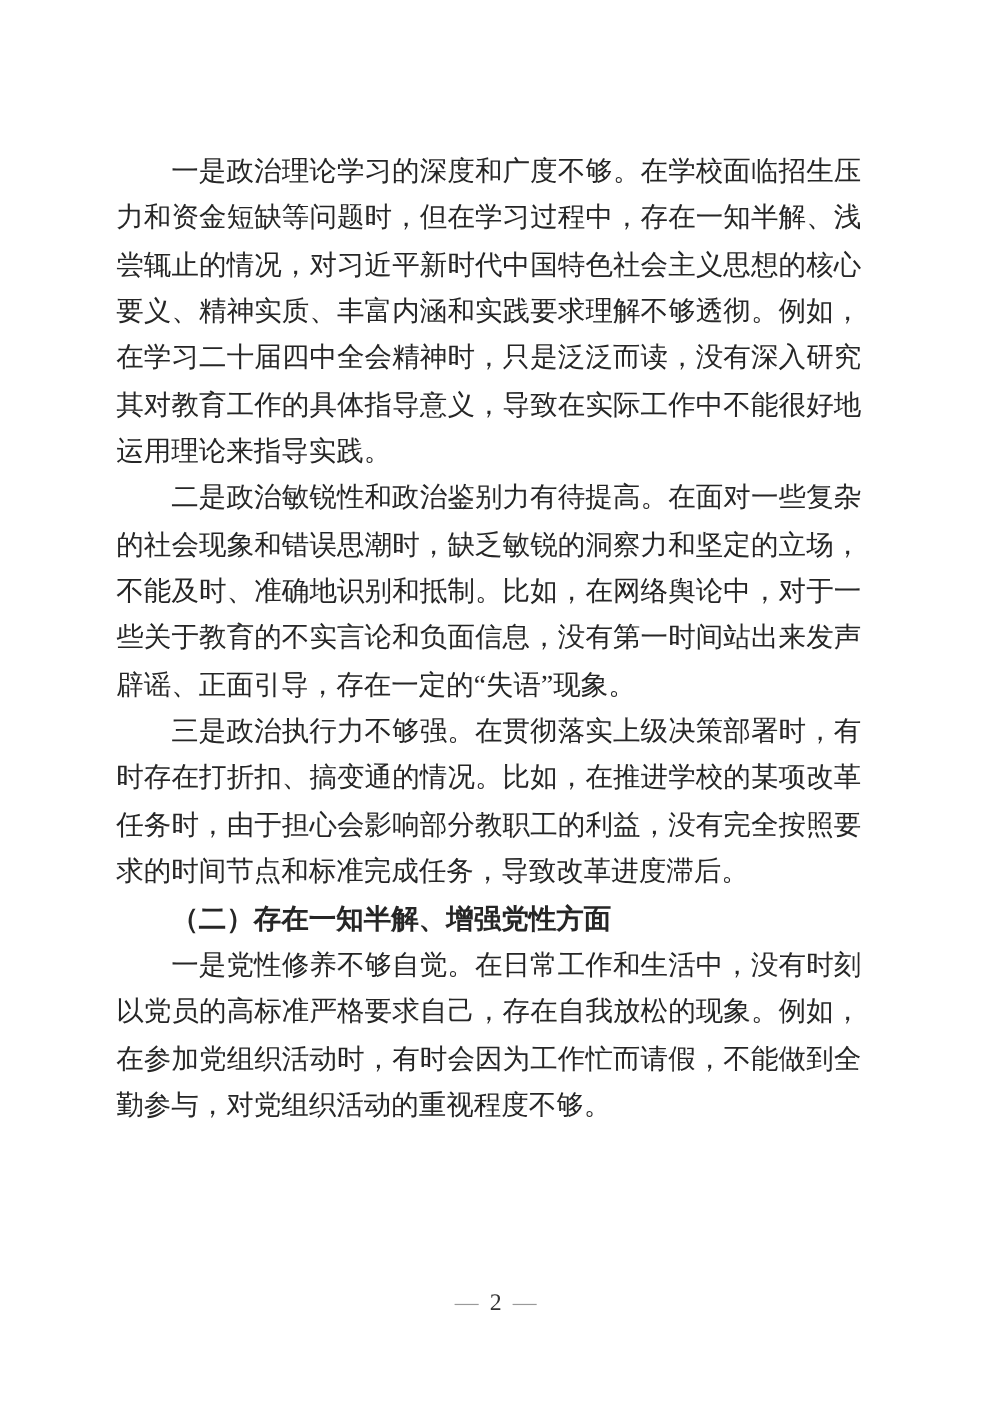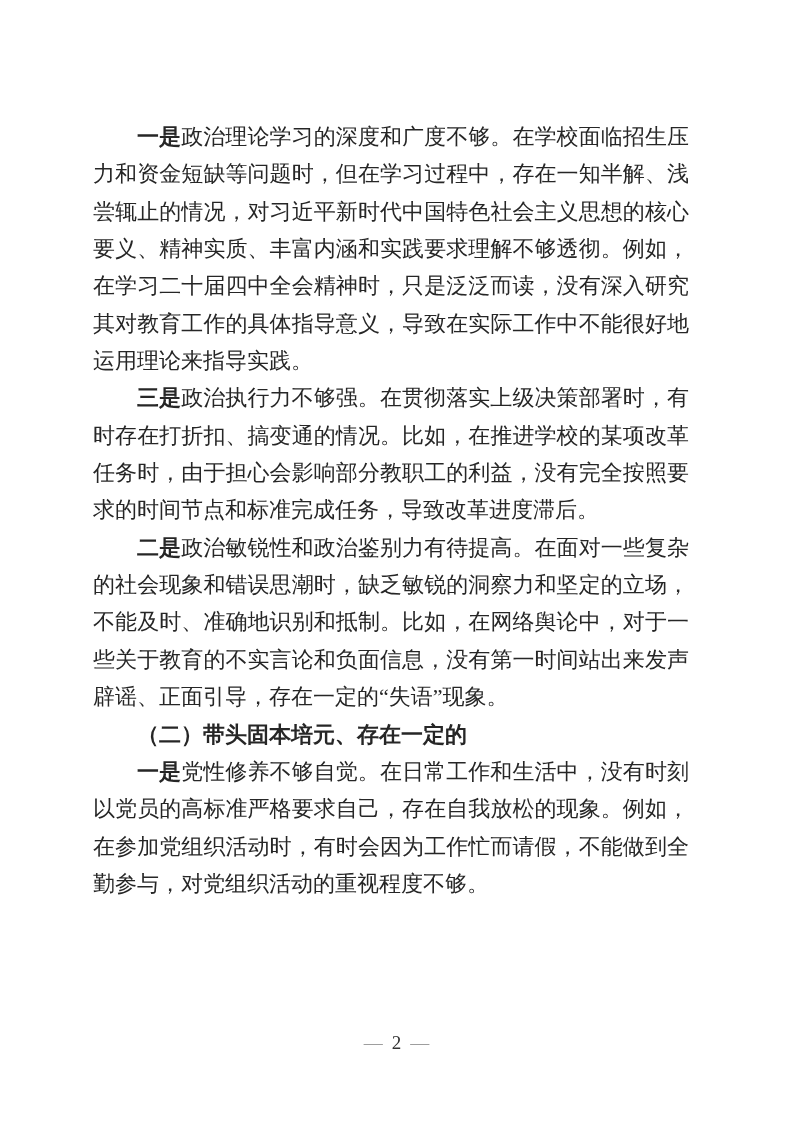--- a/index.html
+++ b/index.html
@@ -29,21 +29,21 @@
     line-height: 37.35px;
     text-align: justify;
     text-justify: inter-ideograph;
   }
   .doc-content p {
     margin: 0;
     padding: 0;
     text-indent: 2em;
   }
   .para-lead {
-    font-weight: bold;
+    font-weight: normal;
     margin-top: 13px;
   }
   .section-heading {
     font-weight: bold;
   }
   .page-footer {
     position: absolute;
     top: 1032px;
     left: 0;
     width: 793px;
@@ -65,29 +65,29 @@
 
 <div class="doc-page">
 
   <div class="doc-content">
 
     <p>
       <span class="para-lead">一是</span><span>政治理论学习的深度和广度不够。在学校面临招生压力和资金短缺等问题时，但在学习过程中，存在一知半解、浅尝辄止的情况，对习近平新时代中国特色社会主义思想的核心要义、精神实质、丰富内涵和实践要求理解不够透彻。例如，在学习二十届四中全会精神时，只是泛泛而读，没有深入研究其对教育工作的具体指导意义，导致在实际工作中不能很好地运用理论来指导实践。</span>
     </p>
 
     <p>
+      <span class="para-lead">二是</span><span>政治敏锐性和政治鉴别力有待提高。在面对一些复杂的社会现象和错误思潮时，缺乏敏锐的洞察力和坚定的立场，不能及时、准确地识别和抵制。比如，在网络舆论中，对于一些关于教育的不实言论和负面信息，没有第一时间站出来发声辟谣、正面引导，存在一定的“失语”现象。</span>
+    </p>
+
+    <p>
       <span class="para-lead">三是</span><span>政治执行力不够强。在贯彻落实上级决策部署时，有时存在打折扣、搞变通的情况。比如，在推进学校的某项改革任务时，由于担心会影响部分教职工的利益，没有完全按照要求的时间节点和标准完成任务，导致改革进度滞后。</span>
     </p>
 
-    <p>
-      <span class="para-lead">二是</span><span>政治敏锐性和政治鉴别力有待提高。在面对一些复杂的社会现象和错误思潮时，缺乏敏锐的洞察力和坚定的立场，不能及时、准确地识别和抵制。比如，在网络舆论中，对于一些关于教育的不实言论和负面信息，没有第一时间站出来发声辟谣、正面引导，存在一定的“失语”现象。</span>
-    </p>
-
     <p class="section-heading">
-      <span>（二）带头固本培元、存在一定的</span>
+      <span>（二）存在一知半解、增强党性方面</span>
     </p>
 
     <p>
       <span class="para-lead">一是</span><span>党性修养不够自觉。在日常工作和生活中，没有时刻以党员的高标准严格要求自己，存在自我放松的现象。例如，在参加党组织活动时，有时会因为工作忙而请假，不能做到全勤参与，对党组织活动的重视程度不够。</span>
     </p>
 
 
   </div>
 
   <div class="page-footer">

